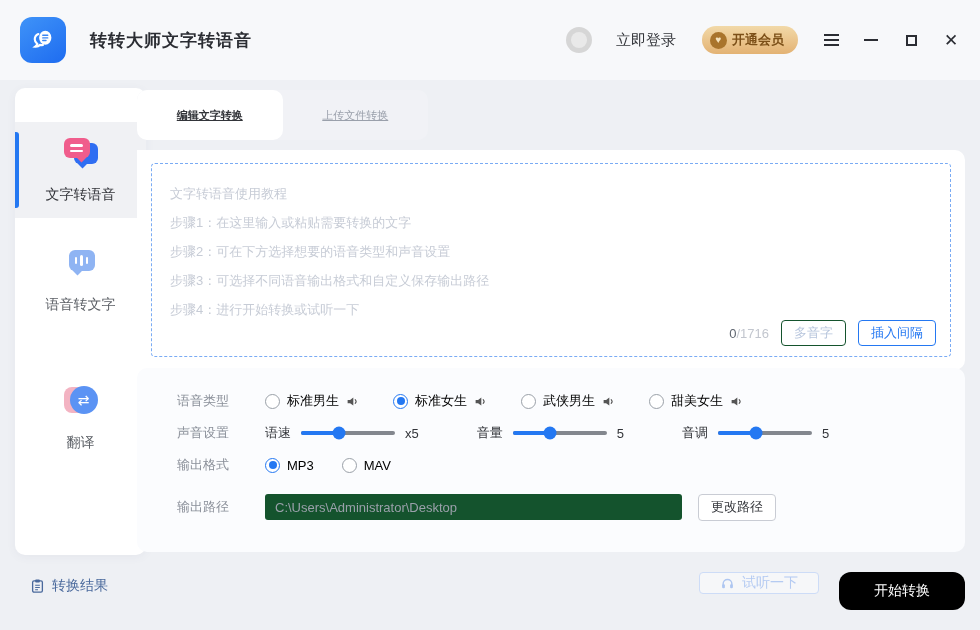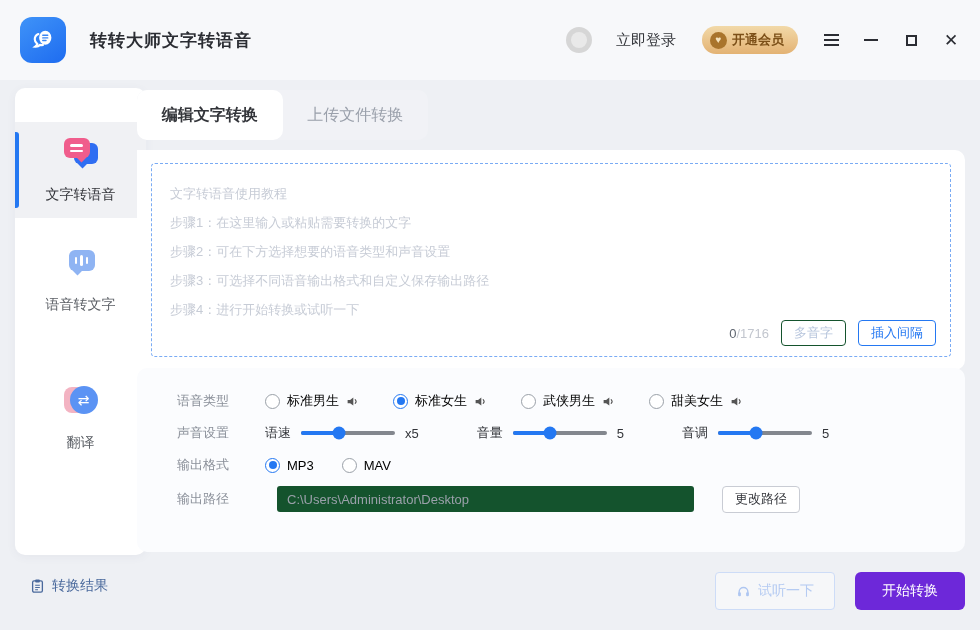--- a/index.html
+++ b/index.html
@@ -65,21 +65,21 @@
   .icon-tr .c-pink{position:absolute;left:1px;top:3px;width:24px;height:26px;border-radius:8px;background:#f3b3c2;}
   .icon-tr .c-blue{position:absolute;right:1px;top:2px;width:28px;height:28px;border-radius:50%;background:#5b93f4;
     display:flex;align-items:center;justify-content:center;color:#fff;font-size:14px;}
 
   .results-link{position:absolute;left:30px;top:577px;display:flex;align-items:center;gap:7px;
     color:#4a699c;font-size:14px;cursor:pointer;}
 
   
   .main{position:absolute;left:137px;top:90px;width:828px;height:540px;}
   .tabbar{position:absolute;left:0;top:0;width:291px;height:50px;background:#f1f2f6;border-radius:10px;display:flex;}
-  .tab{flex:1;display:flex;align-items:center;justify-content:center;font-size:16px;color:#9aa0ab;cursor:pointer;}
+  .tab{flex:1;display:flex;align-items:center;justify-content:center;font-size:11px;color:#9aa0ab;cursor:pointer;text-decoration:underline;}
   .tab.active{background:#fff;border-radius:10px;color:#33353a;font-weight:bold;}
 
   .editor-card{position:absolute;left:0;top:60px;width:828px;height:220px;background:#fff;border-radius:0 10px 10px 10px;}
   .dashed-box{position:absolute;left:14px;right:14px;top:13px;bottom:13px;border:1px dashed #7aabf4;
     border-radius:4px;cursor:text;}
   .placeholder{padding:15px 18px 0;font-size:13px;color:#c7ccd6;line-height:29px;}
   .editor-actions{position:absolute;right:14px;bottom:10px;display:flex;align-items:center;gap:12px;}
   .char-counter{font-size:13px;}
   .char-count{color:#5f6670;}
   .char-limit{color:#c2c6ce;}
@@ -104,23 +104,23 @@
   .slider-fill{position:absolute;left:0;top:0;height:4px;background:#2478f2;border-radius:2px;}
   .slider-thumb{position:absolute;top:50%;width:13px;height:13px;background:#2478f2;border-radius:50%;
     transform:translate(-50%,-50%);}
   .slider-value{font-size:13px;color:#33353a;margin-left:10px;}
   .path-input{width:417px;height:26px;background:#14532d;border-radius:3px;display:flex;align-items:center;
     padding:0 10px;box-sizing:border-box;font-size:13px;color:#9aa0aa;}
   .btn-change-path{margin-left:16px;height:27px;padding:0 12px;background:#fff;border:1px solid #c9ccd4;
     border-radius:4px;font-size:13px;color:#33353a;display:flex;align-items:center;cursor:pointer;box-sizing:border-box;}
 
   .footer-actions{position:absolute;right:0;top:482px;display:flex;gap:20px;}
-  .btn-preview{width:120px;height:38px;border:1px solid #cddcf7;border-radius:4px;background:rgba(255,255,255,.45);
+  .btn-preview{width:120px;height:22px;border:1px solid #cddcf7;border-radius:4px;background:rgba(255,255,255,.45);
     color:#b5cbf2;font-size:14px;display:flex;align-items:center;justify-content:center;gap:7px;cursor:pointer;box-sizing:border-box;}
-  .btn-start{width:110px;height:38px;border-radius:6px;background:#6d28d9;color:#fff;font-size:14px;
+  .btn-start{width:126px;height:38px;border-radius:12px;background:#000000;color:#fff;font-size:14px;
     display:flex;align-items:center;justify-content:center;cursor:pointer;}
 </style>
 </head>
 <body>
 
 <div class="window">
 
   <header class="titlebar">
     <div class="logo">
       <svg width="30" height="30" viewBox="0 0 24 24">
@@ -295,21 +295,21 @@
         <div class="opt checked" style="margin-right:28px;">
           <span class="radio"></span>
           <span class="opt-label">MP3</span>
         </div>
         <div class="opt">
           <span class="radio"></span>
           <span class="opt-label">MAV</span>
         </div>
       </div>
 
-      <div class="s-row" style="margin-top:8px;gap:12px;">
+      <div class="s-row" style="margin-top:16px;">
         <span class="s-label">输出路径</span>
         <div class="path-input">C:\Users\Administrator\Desktop</div>
         <div class="btn-change-path">更改路径</div>
       </div>
 
     </div>
 
     <div class="footer-actions">
       <div class="btn-preview">
         <svg width="15" height="14" viewBox="0 0 16 16">

